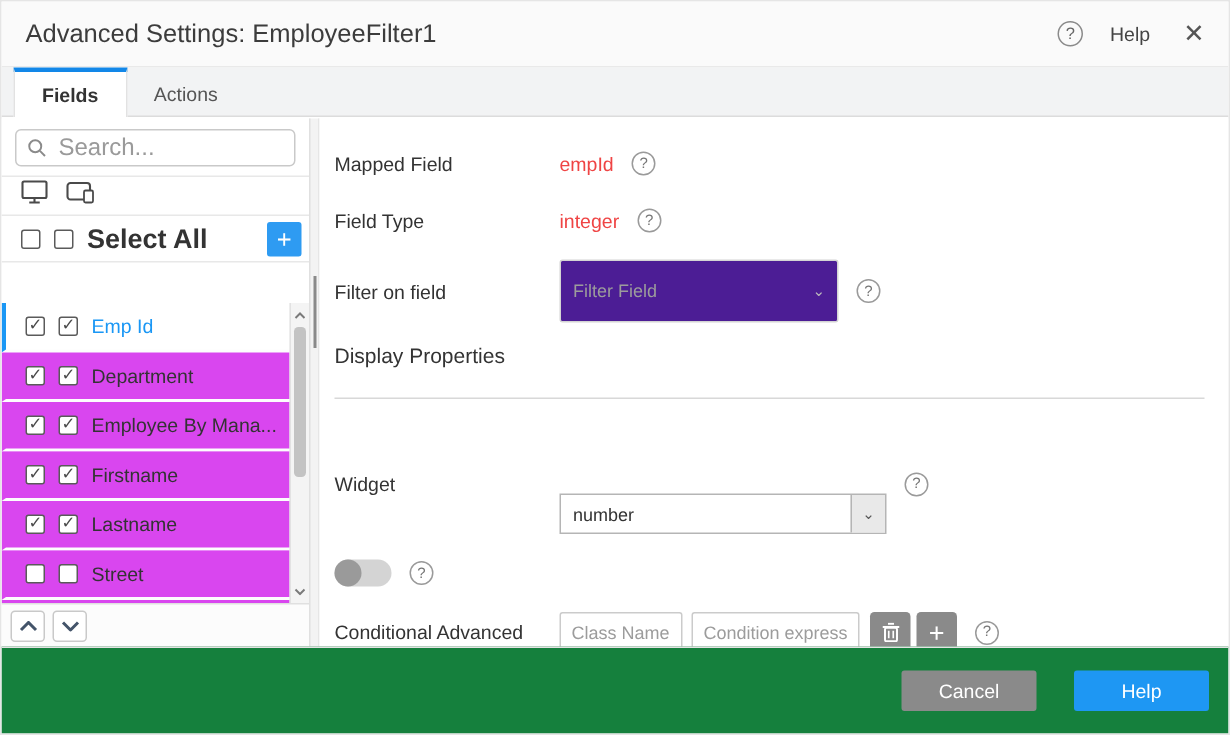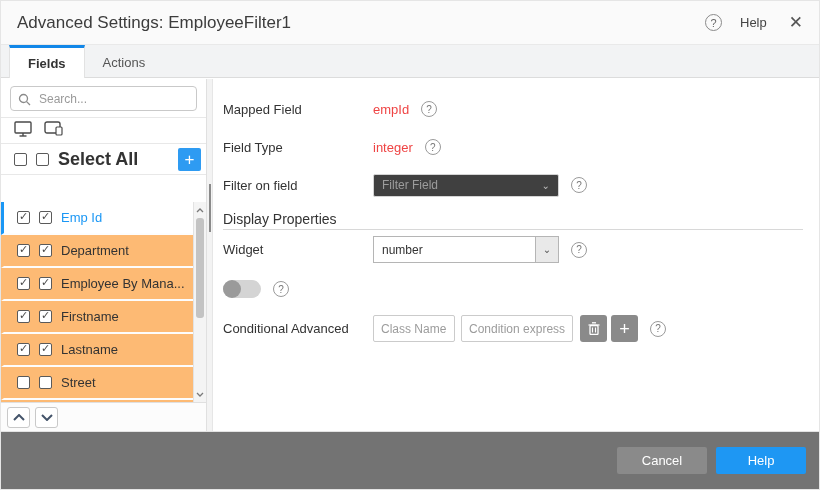--- a/index.html
+++ b/index.html
@@ -15,30 +15,30 @@
   .close-x { font-size:17px; color:#555; margin-left:22px; cursor:pointer; line-height:1; }
 
   
   .tabbar { position:absolute; top:44px; left:0; right:0; height:33px; background:#f2f3f4; border-bottom:1px solid #dcdcdc; display:flex; align-items:stretch; padding-left:8px; }
   .tab { padding:0 18px; font-size:13px; color:#555; display:flex; align-items:center; border-top:3px solid transparent; cursor:pointer; }
   .tab.active { background:#fff; border-top:3px solid #1287e8; border-left:1px solid #e2e2e2; border-right:1px solid #e2e2e2; color:#333; font-weight:bold; margin-bottom:-1px; }
 
   
   .sidebar { position:absolute; top:78px; left:0; width:205px; bottom:58px; background:#fff; }
   .search-wrap { padding:7px 9px 6px 9px; border-bottom:1px solid #e8e8e8; position:relative; }
-  .search-input { width:100%; height:25px; border:1px solid #c9c9c9; border-radius:4px; padding:0 6px 0 28px; font-size:12px; color:#333; outline:none; font-family:"Liberation Sans",sans-serif; }
+  .search-input { width:100%; height:25px; border:1px solid #c9c9c9; border-radius:4px; padding:0 6px 0 28px; font-size:16px; color:#333; outline:none; font-family:"Liberation Sans",sans-serif; }
   .search-input::placeholder { color:#9a9a9a; }
   .search-icon { position:absolute; left:17px; top:13px; }
   .device-row { height:26px; border-bottom:1px solid #e8e8e8; display:flex; align-items:center; gap:11px; padding-left:13px; }
   .selectall-row { height:31px; border-bottom:1px solid #e8e8e8; display:flex; align-items:center; padding:0 5px 0 13px; background:#fff; }
   .selectall-label { font-size:18px; color:#333; font-weight:600; }
   .plus-btn { margin-left:auto; width:23px; height:23px; background:#2e9bf2; border:none; border-radius:2px; color:#fff; font-size:17px; line-height:1; cursor:pointer; display:flex; align-items:center; justify-content:center; }
 
   .field-list { position:absolute; top:123px; left:0; right:0; bottom:29px; overflow:hidden; }
-  .field-row { height:33px; display:flex; align-items:center; padding-left:13px; background:#fdba74; border-bottom:2px solid #fdfdfd; border-left:3px solid transparent; cursor:pointer; }
+  .field-row { height:33px; display:flex; align-items:center; padding-left:13px; background:#d946ef; border-bottom:2px solid #fdfdfd; border-left:3px solid transparent; cursor:pointer; }
   .field-row.selected { background:#fff; border-left:3px solid #1a97f5; }
   .field-row .row-label { font-size:13px; color:#333; white-space:nowrap; overflow:hidden; }
   .field-row.selected .row-label { color:#1a97f5; }
 
   .cb { width:13px; height:13px; border:1px solid #5a5a5a; border-radius:2px; background:#fff; margin-right:9px; position:relative; flex:none; cursor:pointer; }
   .cb.checked::after { content:"\2713"; position:absolute; left:1px; top:-2px; font-size:11px; color:#4a4a4a; }
 
   
   .vscroll { position:absolute; top:123px; right:0; width:13px; bottom:29px; background:#f4f4f4; border-left:1px solid #e2e2e2; }
   .scroll-arrow { position:absolute; left:0; width:100%; height:12px; display:flex; align-items:center; justify-content:center; color:#7a7a7a; cursor:pointer; }
@@ -53,42 +53,42 @@
   .splitter { position:absolute; top:78px; left:205px; width:7px; bottom:58px; background:#f3f3f3; border-left:1px solid #e0e0e0; border-right:1px solid #e6e6e6; cursor:col-resize; }
   .splitter-handle { position:absolute; top:105px; left:2px; width:2px; height:48px; background:#8a8a8a; }
 
   
   .main { position:absolute; top:78px; left:212px; right:0; bottom:58px; background:#fff; padding:18px 16px 0 10px; }
   .frow { display:flex; align-items:center; margin-bottom:14px; min-height:24px; }
   .flabel { width:150px; font-size:13px; color:#333; flex:none; }
   .fvalue { font-size:13px; color:#ef4444; }
   .qmark { width:16px; height:16px; border:1px solid #9a9a9a; border-radius:50%; font-size:10px; color:#777; display:inline-flex; align-items:center; justify-content:center; margin-left:12px; flex:none; cursor:pointer; }
 
-  .select-disabled { width:186px; height:23px; background:#404040; border:1px solid #d4d4d4; border-radius:2px; display:flex; align-items:center; padding:0 8px; font-size:12px; color:#9c9c9c; cursor:default; }
+  .select-disabled { width:186px; height:42px; background:#4c1d95; border:1px solid #d4d4d4; border-radius:2px; display:flex; align-items:center; padding:0 8px; font-size:12px; color:#9c9c9c; cursor:default; }
   .select-disabled .chev { margin-left:auto; color:#bdbdbd; font-size:10px; }
 
-  .section-head { font-size:14px; color:#333; border-bottom:1px solid #d8d8d8; padding-bottom:2px; margin:2px 0 6px 0; }
-
-  .select-box { width:186px; height:27px; background:#fff; border:1px solid #b5b5b5; display:flex; align-items:stretch; font-size:12px; color:#333; cursor:pointer; }
+  .section-head { font-size:14px; color:#333; border-bottom:1px solid #d8d8d8; padding-bottom:20px; margin:2px 0 23px 0; }
+
+  .select-box { width:218px; height:27px; background:#fff; border:1px solid #b5b5b5; display:flex; align-items:stretch; font-size:12px; color:#333; cursor:pointer;margin-top:40px; }
   .select-box .sel-text { flex:1; display:flex; align-items:center; padding-left:8px; }
   .select-box .sel-arrow { width:23px; background:#e9e9e9; border-left:1px solid #b5b5b5; display:flex; align-items:center; justify-content:center; color:#555; font-size:10px; }
 
   .toggle { width:38px; height:18px; border-radius:9px; background:#d4d4d4; position:relative; cursor:pointer; flex:none; }
   .toggle .knob { position:absolute; left:0; top:0; width:18px; height:18px; border-radius:50%; background:#9a9a9a; }
 
   .cc-input { height:27px; border:1px solid #cbcbcb; border-radius:2px; font-size:12px; color:#333; padding:0 7px; outline:none; font-family:"Liberation Sans",sans-serif; }
   .cc-input::placeholder { color:#9c9c9c; }
   .cc-name { width:82px; margin-right:6px; }
   .cc-cond { width:112px; margin-right:7px; }
   .icon-btn { width:27px; height:27px; background:#8a8a8a; border:none; border-radius:3px; color:#fff; display:flex; align-items:center; justify-content:center; cursor:pointer; }
   .icon-btn + .icon-btn { margin-left:4px; }
   .icon-btn.plus { font-size:18px; line-height:1; }
 
   
-  .footer { position:absolute; bottom:0; left:0; right:0; height:58px; background:#737373; border-top:1px solid #e3e3e3; display:flex; align-items:center; justify-content:flex-end; padding-right:13px; gap:9px; }
+  .footer { position:absolute; bottom:0; left:0; right:0; height:58px; background:#15803d; border-top:1px solid #e3e3e3; display:flex; align-items:center; justify-content:flex-end; padding-right:13px; gap:25px; }
   .btn { width:90px; height:27px; border:none; border-radius:2px; font-size:13px; color:#fff; cursor:pointer; font-family:"Liberation Sans",sans-serif; }
   .btn-cancel { background:#8a8a8a; }
   .btn-save { background:#1e97f3; }
 </style>
 </head>
 <body>
 
 <div class="app">
 
   <div class="header">

